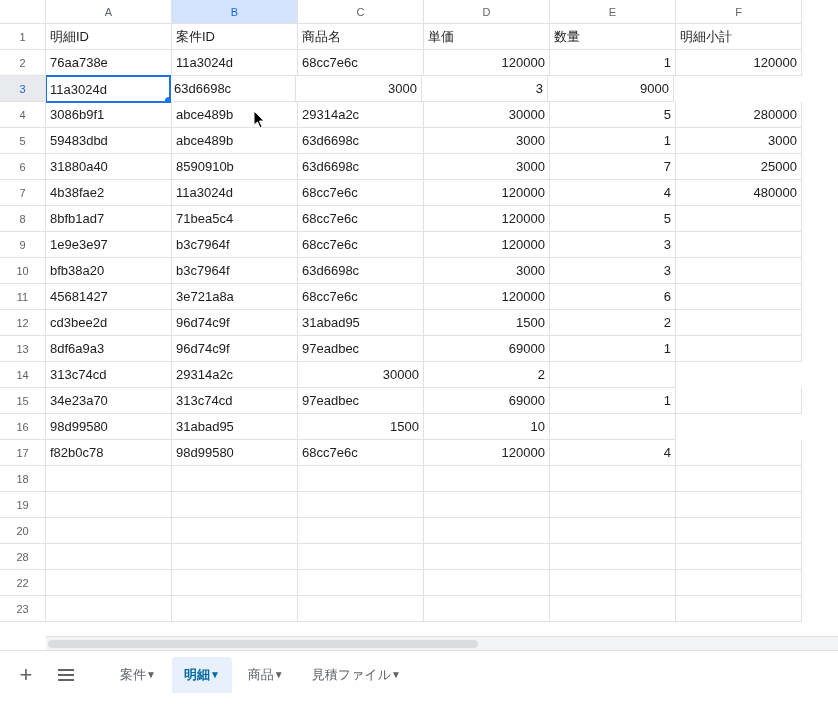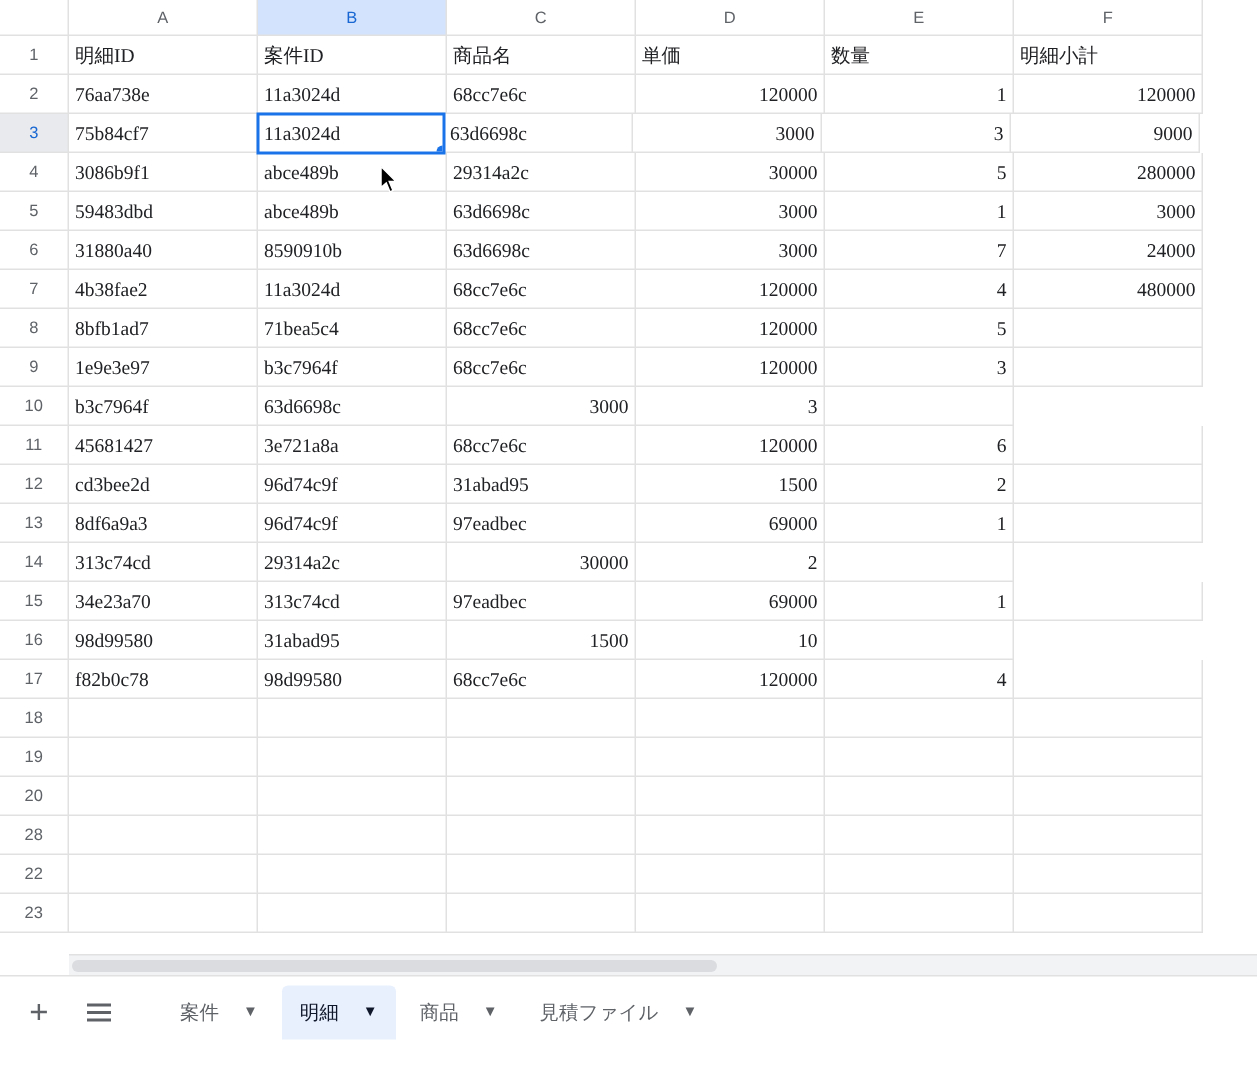--- a/index.html
+++ b/index.html
@@ -88,21 +88,20 @@
     .col-D { width: 126px; }
     .col-E { width: 126px; }
     .col-F { width: 126px; }
     .cells {
       flex: 1;
       position: relative;
     }
     .data-row {
       display: flex;
       height: 26px;
-      font-family: Liberation Serif, serif;
     }
     .cell {
       border-right: 1px solid #e1e1e1;
       border-bottom: 1px solid #e1e1e1;
       padding: 0 4px;
       display: flex;
       align-items: center;
       flex-shrink: 0;
       overflow: hidden;
       white-space: nowrap;
@@ -173,27 +172,27 @@
       border-radius: 4px;
     }
     .sheet-tab {
       display: flex;
       align-items: center;
       padding: 0 12px;
       height: 36px;
       color: #5f6368;
       font-size: 13px;
       cursor: pointer;
-      gap: 16px;
+      gap: 0;
       border-radius: 4px 4px 0 0;
     }
     .sheet-tab.active {
-      color: #0f172a;
+      color: #0369a1;
       background: #e8f0fe;
-      font-weight: 400;
+      font-weight: 700;
     }
     .tab-dropdown {
       font-size: 10px;
       color: inherit;
     }
     .plus-icon { font-size: 22px; font-weight: 300; }
     .menu-icon {
       display: flex;
       flex-direction: column;
       gap: 3px;
@@ -258,21 +257,20 @@
           </div>
           <div class="data-row">
             <div class="cell col-A text">76aa738e</div>
             <div class="cell col-B text">11a3024d</div>
             <div class="cell col-C text">68cc7e6c</div>
             <div class="cell col-D num">120000</div>
             <div class="cell col-E num">1</div>
             <div class="cell col-F num">120000</div>
           </div>
           <div class="data-row">
-            <div class="cell col-A text">75b84cf7</div>
             <div class="cell col-B text selected">11a3024d<div class="selection-handle"></div></div>
             <div class="cell col-C text">63d6698c</div>
             <div class="cell col-D num">3000</div>
             <div class="cell col-E num">3</div>
             <div class="cell col-F num">9000</div>
           </div>
           <div class="data-row">
             <div class="cell col-A text">3086b9f1</div>
             <div class="cell col-B text">abce489b</div>
             <div class="cell col-C text">29314a2c</div>
@@ -287,21 +285,21 @@
             <div class="cell col-D num">3000</div>
             <div class="cell col-E num">1</div>
             <div class="cell col-F num">3000</div>
           </div>
           <div class="data-row">
             <div class="cell col-A text">31880a40</div>
             <div class="cell col-B text">8590910b</div>
             <div class="cell col-C text">63d6698c</div>
             <div class="cell col-D num">3000</div>
             <div class="cell col-E num">7</div>
-            <div class="cell col-F num">24000</div>
+            <div class="cell col-F num">25000</div>
           </div>
           <div class="data-row">
             <div class="cell col-A text">4b38fae2</div>
             <div class="cell col-B text">11a3024d</div>
             <div class="cell col-C text">68cc7e6c</div>
             <div class="cell col-D num">120000</div>
             <div class="cell col-E num">4</div>
             <div class="cell col-F num">480000</div>
           </div>
           <div class="data-row">
@@ -314,20 +312,21 @@
           </div>
           <div class="data-row">
             <div class="cell col-A text">1e9e3e97</div>
             <div class="cell col-B text">b3c7964f</div>
             <div class="cell col-C text">68cc7e6c</div>
             <div class="cell col-D num">120000</div>
             <div class="cell col-E num">3</div>
             <div class="cell col-F num"></div>
           </div>
           <div class="data-row">
+            <div class="cell col-A text">bfb38a20</div>
             <div class="cell col-B text">b3c7964f</div>
             <div class="cell col-C text">63d6698c</div>
             <div class="cell col-D num">3000</div>
             <div class="cell col-E num">3</div>
             <div class="cell col-F num"></div>
           </div>
           <div class="data-row">
             <div class="cell col-A text">45681427</div>
             <div class="cell col-B text">3e721a8a</div>
             <div class="cell col-C text">68cc7e6c</div>

